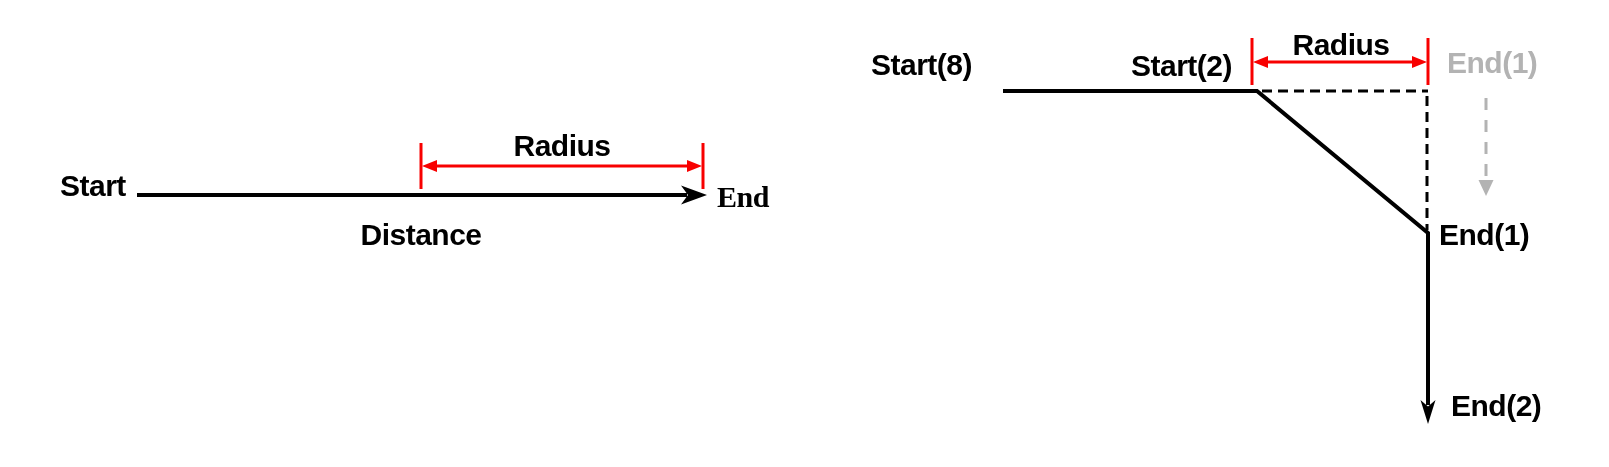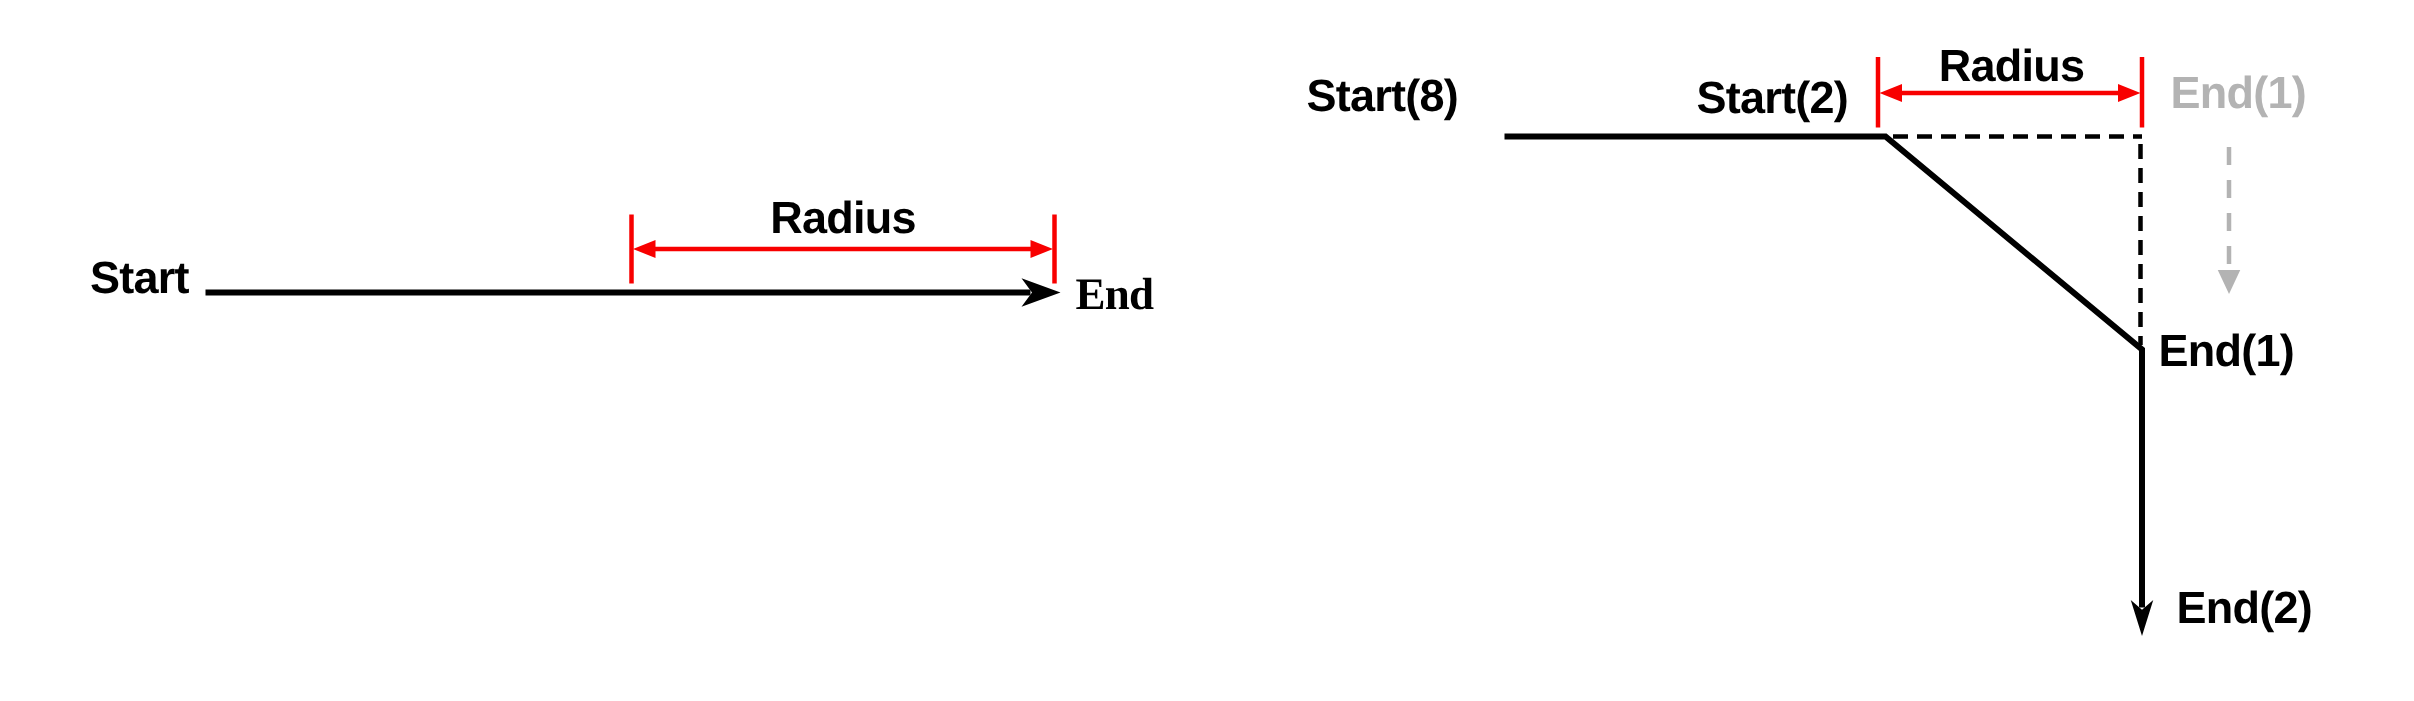--- a/index.html
+++ b/index.html
@@ -76,20 +76,21 @@
       <polygon points="1427,62 1412,56 1412,68" class="fill-red"></polygon>
 
       <line x1="1486" y1="98" x2="1486" y2="180" class="stroke-gray w3 dash-g"></line>
       <polygon points="1486,196 1478.5,180 1493.5,180" class="fill-gray"></polygon>
     </g>
   </svg>
 
   <div class="lbl" style="left:60px; top:171px;">Start</div>
   <div class="lbl" style="left:717px; top:182px;font-family:Liberation Serif, serif;">End</div>
   <div class="lbl center" style="left:562px; top:131px;">Radius</div>
+  <div class="lbl center" style="left:421px; top:220px;">Distance</div>
 
   <div class="lbl" style="left:871px; top:50px;">Start(8)</div>
   <div class="lbl" style="left:1131px; top:51px;">Start(2)</div>
   <div class="lbl center" style="left:1341px; top:30px;">Radius</div>
   <div class="lbl ghost" style="left:1447px; top:48px;">End(1)</div>
   <div class="lbl" style="left:1439px; top:220px;">End(1)</div>
   <div class="lbl" style="left:1451px; top:391px;">End(2)</div>
 
 </div>
 

